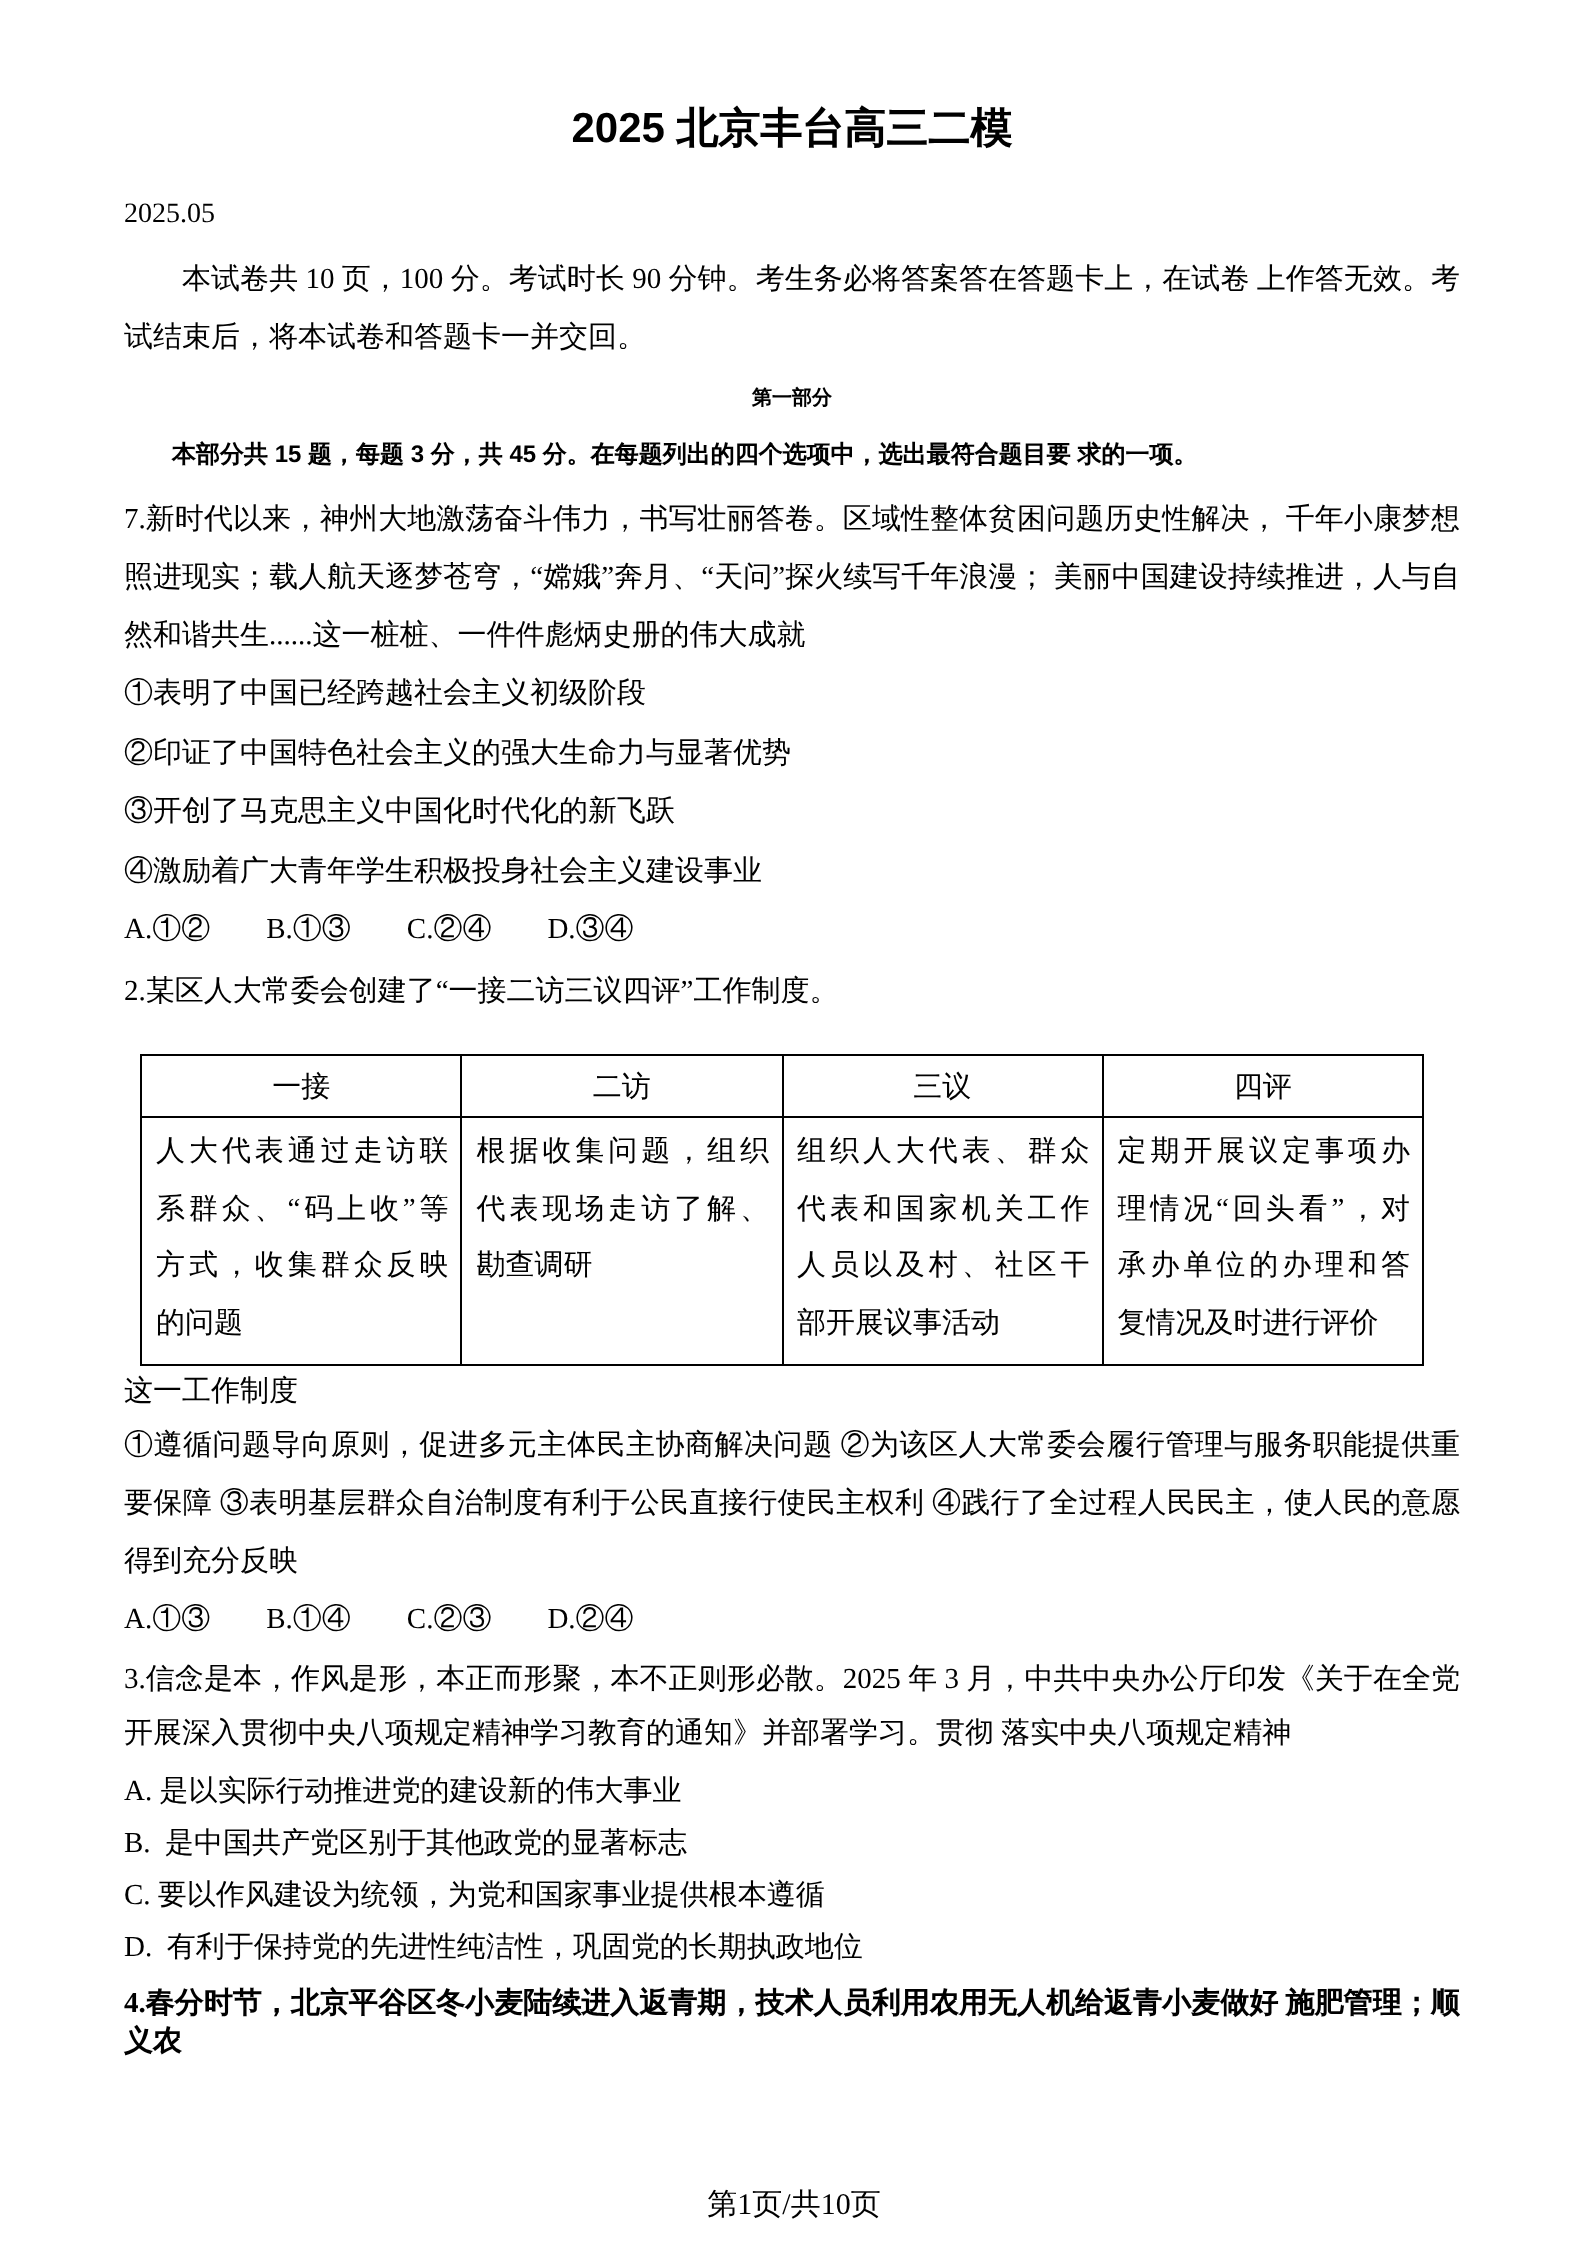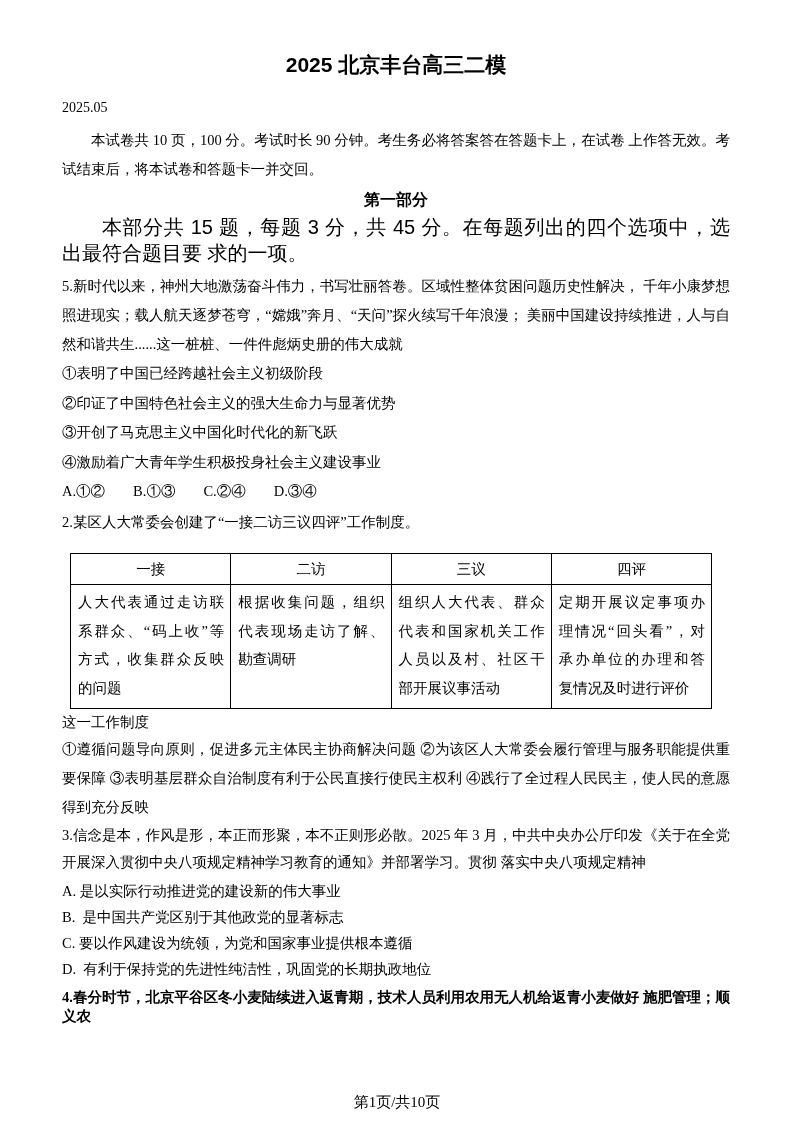--- a/index.html
+++ b/index.html
@@ -21,26 +21,26 @@
   }
   .doc-subject{
     font-family:"Liberation Sans","DejaVu Sans",sans-serif;
     font-weight:700;font-size:20px;text-align:center;
     margin:0 0 6px 0;line-height:26px;letter-spacing:2px;
   }
   .doc-date{text-align:left;font-size:14px;line-height:20px;margin:0 0 8px 0;}
   .intro{ text-indent:2em;line-height:29px;text-align:justify;margin:0 0 4px 0;}
   .section-heading{
     font-family:"Liberation Sans","DejaVu Sans",sans-serif;
-    font-weight:700;font-size:16px;text-align:center;
+    font-weight:700;font-size:10px;text-align:center;
     line-height:24px;margin:0 0 2px 0;
   }
   .section-instruction{
     font-family:"Liberation Sans","DejaVu Sans",sans-serif;
-    font-weight:400;font-size:20px;
+    font-weight:700;font-size:12px;
     text-indent:2em;line-height:26px;text-align:justify;margin:0 0 6px 0;
   }
   .stem{line-height:29px;text-align:justify;margin:0;}
   .item-line{line-height:29.5px;margin:0;}
   .choices{display:flex;gap:28px;line-height:29px;margin:0 0 2px 0;}
   .q-table{
     border-collapse:collapse;margin:16px 0 0 8px;
     width:642px;table-layout:fixed;padding-left:24px;
   }
   .q-table th,.q-table td{border:1px solid #000;}
@@ -70,21 +70,21 @@
 
     <h1 class="doc-title">2025 北京丰台高三二模</h1>
     <div class="doc-date">2025.05</div>
 
     <p class="intro pre">本试卷共 10 页，100 分。考试时长 90 分钟。考生务必将答案答在答题卡上，在试卷 上作答无效。考试结束后，将本试卷和答题卡一并交回。</p>
 
     <div class="section-heading">第一部分</div>
     <p class="section-instruction pre">本部分共 15 题，每题 3 分，共 45 分。在每题列出的四个选项中，选出最符合题目要 求的一项。</p>
 
     <div>
-      <p class="stem pre">5.新时代以来，神州大地激荡奋斗伟力，书写壮丽答卷。区域性整体贫困问题历史性解决， 千年小康梦想照进现实；载人航天逐梦苍穹，“嫦娥”奔月、“天问”探火续写千年浪漫； 美丽中国建设持续推进，人与自然和谐共生......这一桩桩、一件件彪炳史册的伟大成就</p>
+      <p class="stem pre">7.新时代以来，神州大地激荡奋斗伟力，书写壮丽答卷。区域性整体贫困问题历史性解决， 千年小康梦想照进现实；载人航天逐梦苍穹，“嫦娥”奔月、“天问”探火续写千年浪漫； 美丽中国建设持续推进，人与自然和谐共生......这一桩桩、一件件彪炳史册的伟大成就</p>
       <p class="item-line pre">①表明了中国已经跨越社会主义初级阶段</p>
       <p class="item-line pre">②印证了中国特色社会主义的强大生命力与显著优势</p>
       <p class="item-line pre">③开创了马克思主义中国化时代化的新飞跃</p>
       <p class="item-line pre">④激励着广大青年学生积极投身社会主义建设事业</p>
       <div class="choices">
         <span>A.①②</span>
         <span>B.①③</span>
         <span>C.②④</span>
         <span>D.③④</span>
       </div>
@@ -105,20 +105,26 @@
           <tr>
             <td class="pre">人大代表通过走访联 系群众、“码上收”等 方式，收集群众反映 的问题</td>
             <td class="pre">根据收集问题，组织 代表现场走访了解、 勘查调研</td>
             <td class="pre">组织人大代表、群众 代表和国家机关工作 人员以及村、社区干 部开展议事活动</td>
             <td class="pre">定期开展议定事项办 理情况“回头看”，对 承办单位的办理和答 复情况及时进行评价</td>
           </tr>
         </tbody>
       </table>
       <p class="lead-line">这一工作制度</p>
       <p class="inline-items pre">①遵循问题导向原则，促进多元主体民主协商解决问题 ②为该区人大常委会履行管理与服务职能提供重要保障 ③表明基层群众自治制度有利于公民直接行使民主权利 ④践行了全过程人民民主，使人民的意愿得到充分反映</p>
+      <div class="choices">
+        <span>A.①③</span>
+        <span>B.①④</span>
+        <span>C.②③</span>
+        <span>D.②④</span>
+      </div>
     </div>
 
     <div>
       <p class="q3-stem pre">3.信念是本，作风是形，本正而形聚，本不正则形必散。2025 年 3 月，中共中央办公厅印发《关于在全党开展深入贯彻中央八项规定精神学习教育的通知》并部署学习。贯彻 落实中央八项规定精神</p>
       <p class="q3-option pre">A. 是以实际行动推进党的建设新的伟大事业</p>
       <p class="q3-option pre">B.  是中国共产党区别于其他政党的显著标志</p>
       <p class="q3-option pre">C. 要以作风建设为统领，为党和国家事业提供根本遵循</p>
       <p class="q3-option pre">D.  有利于保持党的先进性纯洁性，巩固党的长期执政地位</p>
     </div>
 

